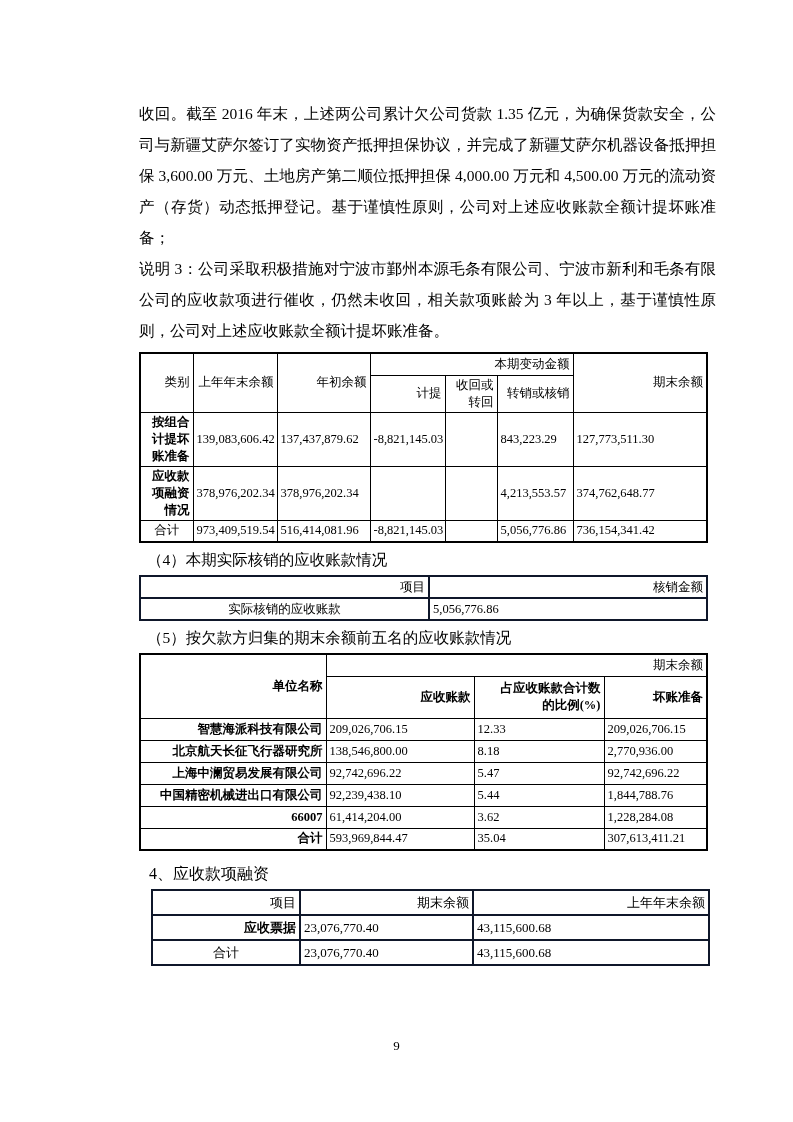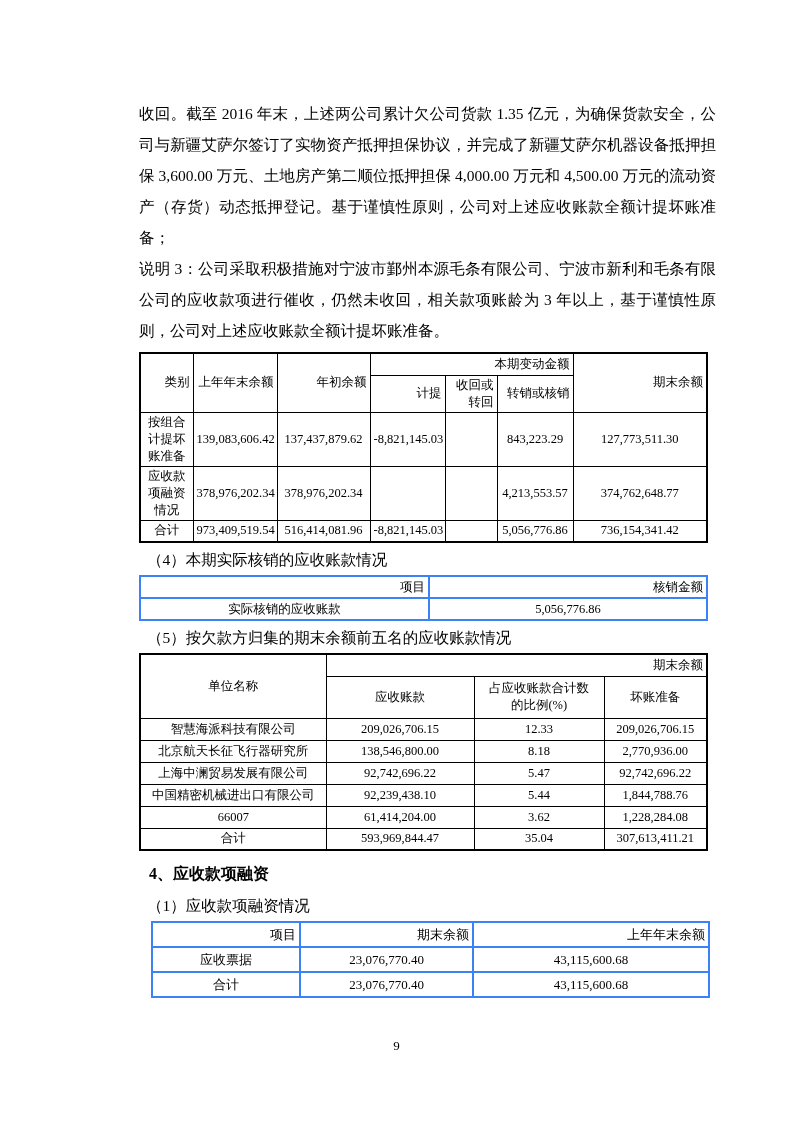--- a/index.html
+++ b/index.html
@@ -5,28 +5,28 @@
   * { margin:0; padding:0; box-sizing:border-box; }
   html,body { background:#fff; }
   body {
     width:793px; height:1122px; position:relative;
     font-family:"Liberation Serif","DejaVu Serif",serif;
     color:#000;
   }
   .page { position:absolute; left:108px; top:98px; width:577px;margin-left:31px; }
   .body-text { font-size:15.5px; line-height:31px; text-align:justify; }
   .sub-heading { font-size:15.5px; line-height:30px; padding-left:8px; margin-top:2px; }
-  .section-heading { font-size:16px; line-height:30px; font-weight:bold; padding-left:10px; margin-top:8px; }
+  .section-heading { font-size:16px; line-height:30px; font-weight:normal; padding-left:10px; margin-top:8px; }
 
   table { border-collapse:collapse; table-layout:fixed; border:2px solid #000; }
   td { border:1px solid #000; font-size:12.5px; vertical-align:middle; padding:1px 3px; overflow:hidden; }
-  .thick td { border:2px solid #3b82f6; }
+  .thick td { border:2px solid #0f172a; }
   .t-center { text-align:center; }
-  .t-left { text-align:center; }
-  .num { text-align:center; white-space:nowrap; }
+  .t-left { text-align:right;font-weight:bold; }
+  .num { text-align:left; white-space:nowrap; }
   .hdr { text-align:right; }
 
   .t3 { width:567px; margin-top:6px; }
   .t3 .hrow1 td { height:22px; }
   .t3 .hrow2 td { height:30px; }
   .t3 .drow td { height:48px; }
   .t3 .trow td { height:22px; }
 
   .t4 { width:567px; }
   .t4 td { height:22px; }
@@ -177,21 +177,20 @@
       <tr class="drow">
         <td class="t-left">合计</td>
         <td class="num">593,969,844.47</td>
         <td class="num">35.04</td>
         <td class="num">307,613,411.21</td>
       </tr>
     </tbody>
   </table>
 
   <p class="section-heading">4、应收款项融资</p>
-  <p class="sub-heading">（1）应收款项融资情况</p>
 
   <table class="t6 thick">
     <colgroup>
         <col style="width:148px">
         <col style="width:173px">
         <col style="width:236px">
       </colgroup>
     <tbody>
       <tr>
         <td class="hdr">项目</td>

